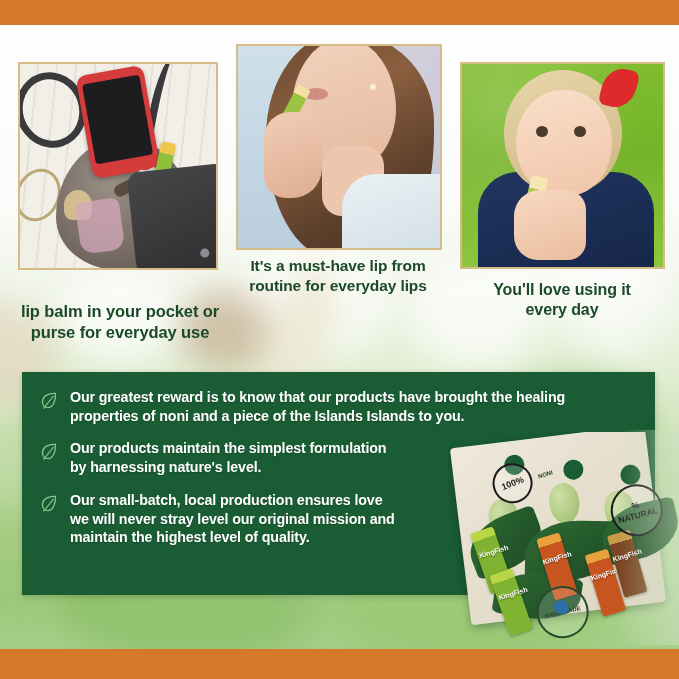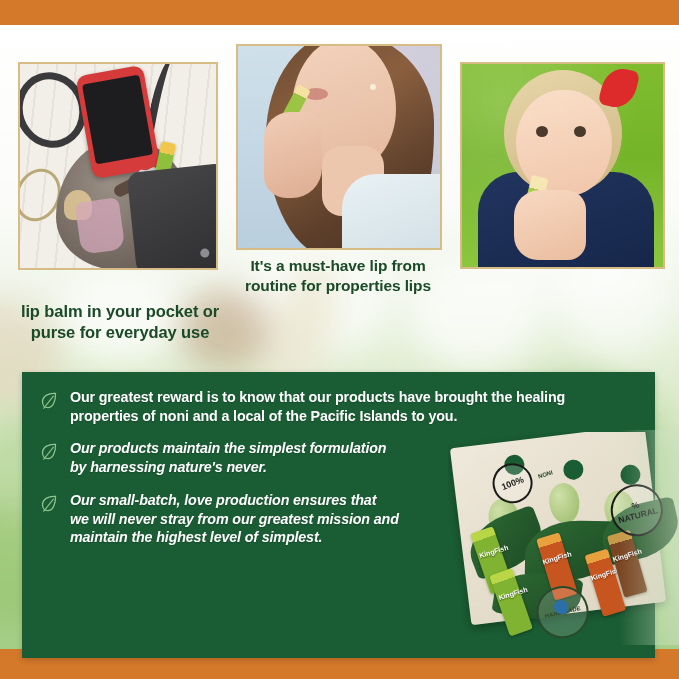--- a/index.html
+++ b/index.html
@@ -220,39 +220,39 @@
     line-height: 1.26;
     letter-spacing: -.1px;
   }
   .cap1 { left: 8px; top: 280px; width: 224px; font-size: 16.5px; }
   .cap2 { left: 232px; top: 256px; width: 212px; font-size: 15.5px; }
   .cap3 { left: 454px; top: 280px; width: 216px; font-size: 16px; }
 
   
   .panel {
     position: absolute;
-    left: 22px; top: 372px; width: 633px; height: 286px;
+    left: 22px; top: 372px; width: 633px; height: 223px;
     background: #1a5c33;
     box-shadow: 0 2px 6px rgba(0,0,0,.18);
   }
   .bullets { position: relative; padding: 16px 18px 0 18px; z-index: 3; }
   .bullet { display: flex; gap: 10px; margin-bottom: 14px; }
   .leaf-icon { flex: 0 0 20px; padding-top: 3px; }
   .leaf-icon svg { display: block; }
   .bullet-text {
     color: #ffffff;
     font-weight: 700;
     font-size: 14.3px;
     line-height: 1.31;
     letter-spacing: -.15px;
     text-shadow: 0 1px 1px rgba(0,0,0,.18);
   }
   .bullet-text .ln { display: block; }
   .b1 .bullet-text { max-width: 580px; }
-  .b2 .bullet-text, .b3 .bullet-text { max-width: 400px; font-style: italic; }
+  .b2 .bullet-text, .b3 .bullet-text { max-width: 400px; }
 
   
   .pack {
     position: absolute; left: 448px; top: 432px; width: 231px; height: 208px;
     z-index: 2; overflow: hidden;
   }
   .pack .card {
     position: absolute; left: 12px; top: 4px; width: 196px; height: 178px;
     background: linear-gradient(150deg,#efe9dc 0%, #e7e0cf 40%, #ded6c2 100%);
     transform: rotate(-7deg);
@@ -403,64 +403,68 @@
   </div>
 
   <div class="caption cap1">
     <br>
     <span class="ln">lip balm in your pocket or</span><br>
     <span class="ln">purse for everyday use</span>
   </div>
 
   <div class="caption cap2">
     <span class="ln">It's a must-have lip from</span><br>
-    <span class="ln">routine for properties lips</span>
-  </div>
-
+    <span class="ln">routine for everyday lips</span>
+  </div>
+
+  <div class="caption cap3">
+    <span class="ln">You'll love using it</span><br>
+    <span class="ln">every day</span>
+  </div>
 
   <div class="panel">
     <div class="bullets">
 
       <div class="bullet b1">
         <span class="leaf-icon">
           <svg width="18" height="20" viewBox="0 0 18 20">
             <path d="M15.5 2.5C9 2 2.5 4.5 2.5 11c0 3.2 2.3 5.6 5.4 5.6 5.2 0 7.8-7 7.6-14.1z" fill="none" stroke="#8fc48f" stroke-width="1.3"></path>
             <path d="M13.6 4.8 3.4 17.6" fill="none" stroke="#8fc48f" stroke-width="1.1"></path>
           </svg>
         </span>
         <span class="bullet-text">
           <span class="ln">Our greatest reward is to know that our products have brought the healing</span>
-          <span class="ln">properties of noni and a local of the Pacific Islands to you.</span>
+          <span class="ln">properties of noni and a piece of the Islands Islands to you.</span>
         </span>
       </div>
 
       <div class="bullet b2">
         <span class="leaf-icon">
           <svg width="18" height="20" viewBox="0 0 18 20">
             <path d="M15.5 2.5C9 2 2.5 4.5 2.5 11c0 3.2 2.3 5.6 5.4 5.6 5.2 0 7.8-7 7.6-14.1z" fill="none" stroke="#8fc48f" stroke-width="1.3"></path>
             <path d="M13.6 4.8 3.4 17.6" fill="none" stroke="#8fc48f" stroke-width="1.1"></path>
           </svg>
         </span>
         <span class="bullet-text">
           <span class="ln">Our products maintain the simplest formulation</span>
-          <span class="ln">by harnessing nature's never.</span>
+          <span class="ln">by harnessing nature's level.</span>
         </span>
       </div>
 
       <div class="bullet b3">
         <span class="leaf-icon">
           <svg width="18" height="20" viewBox="0 0 18 20">
             <path d="M15.5 2.5C9 2 2.5 4.5 2.5 11c0 3.2 2.3 5.6 5.4 5.6 5.2 0 7.8-7 7.6-14.1z" fill="none" stroke="#8fc48f" stroke-width="1.3"></path>
             <path d="M13.6 4.8 3.4 17.6" fill="none" stroke="#8fc48f" stroke-width="1.1"></path>
           </svg>
         </span>
         <span class="bullet-text">
-          <span class="ln">Our small-batch, love production ensures that</span>
-          <span class="ln">we will never stray from our greatest mission and</span>
-          <span class="ln">maintain the highest level of simplest.</span>
+          <span class="ln">Our small-batch, local production ensures love</span>
+          <span class="ln">we will never stray level our original mission and</span>
+          <span class="ln">maintain the highest level of quality.</span>
         </span>
       </div>
 
     </div>
   </div>
 
   <div class="pack">
     <div class="card">
       <div class="hanghole hh1"></div>
       <div class="hanghole hh2"></div>

